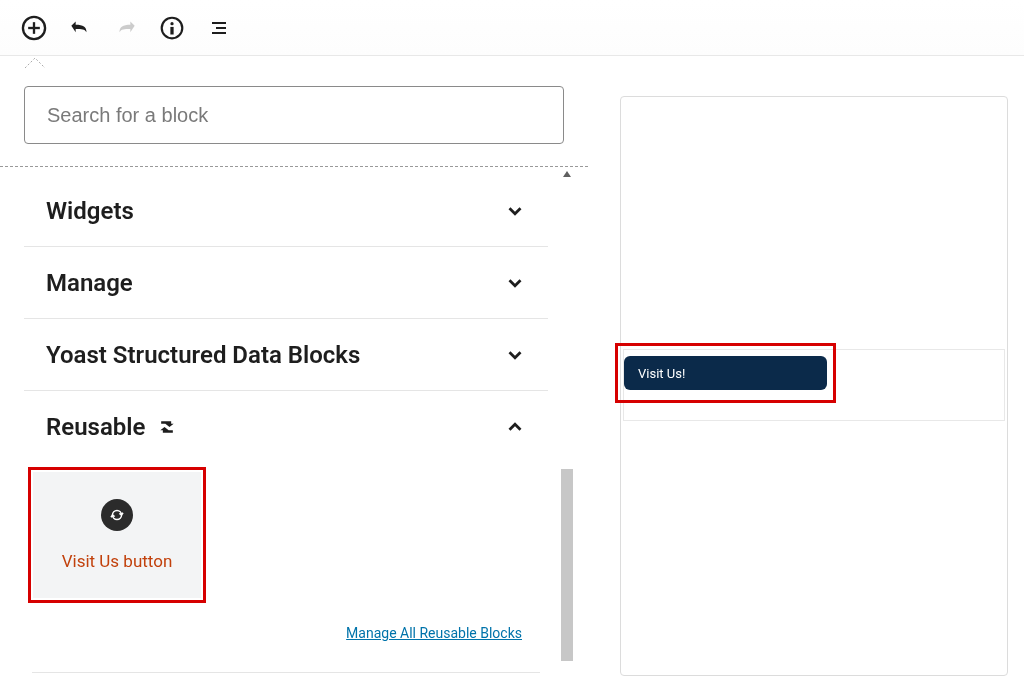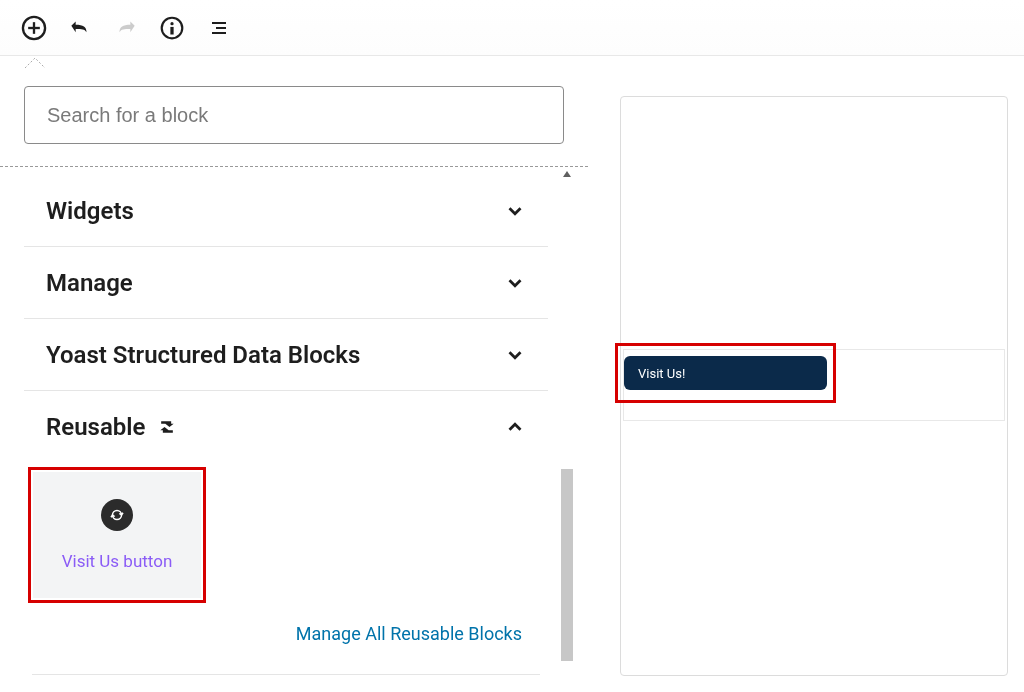--- a/index.html
+++ b/index.html
@@ -116,30 +116,31 @@
       width: 32px;
       height: 32px;
       border-radius: 50%;
       background: #2b2b2b;
       display: flex;
       align-items: center;
       justify-content: center;
     }
     .block-tile-label {
       font-size: 17px;
-      color: #8b5cf6;
+      color: #c2410c;
     }
     .manage-link {
       text-align: right;
       padding: 20px 18px 30px 0;
       border-bottom: 1px solid #e5e5e5;
     }
     .manage-link a {
       color: #0073aa;
-      font-size: 18px;
+      text-decoration: underline;
+      font-size: 14px;
       cursor: pointer;
     }
     .scrollbar-track {
       width: 14px;
       background: #fff;
       position: relative;
     }
     .scroll-arrow-up {
       position: absolute;
       top: 0;

